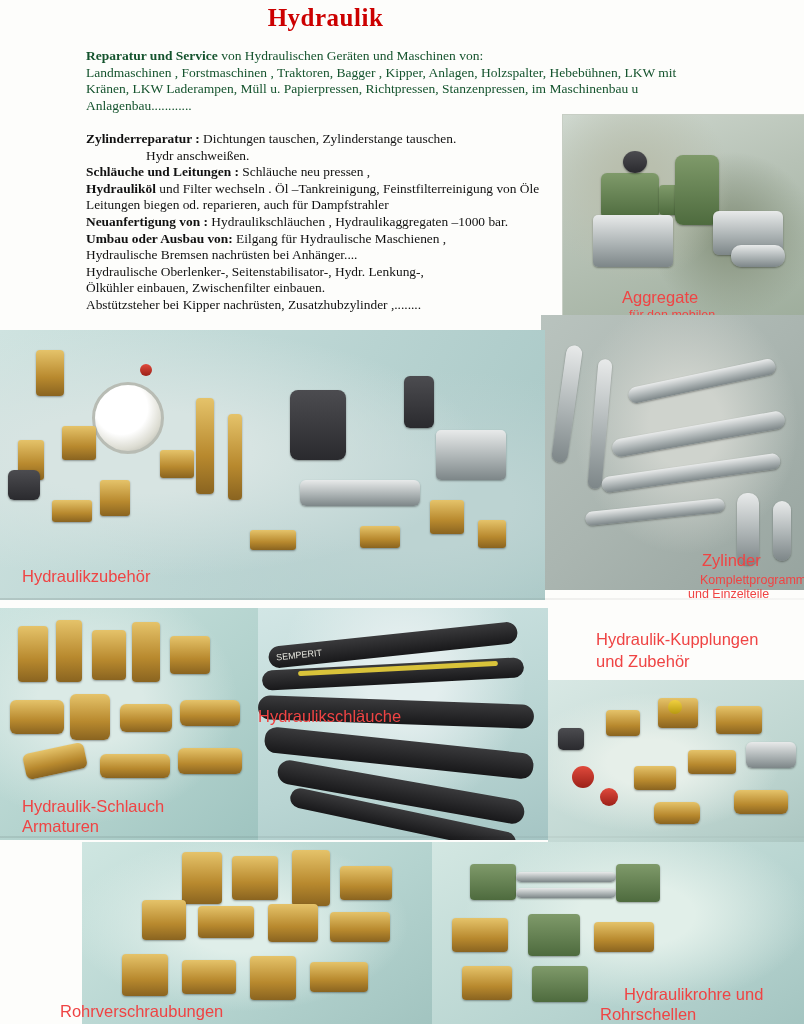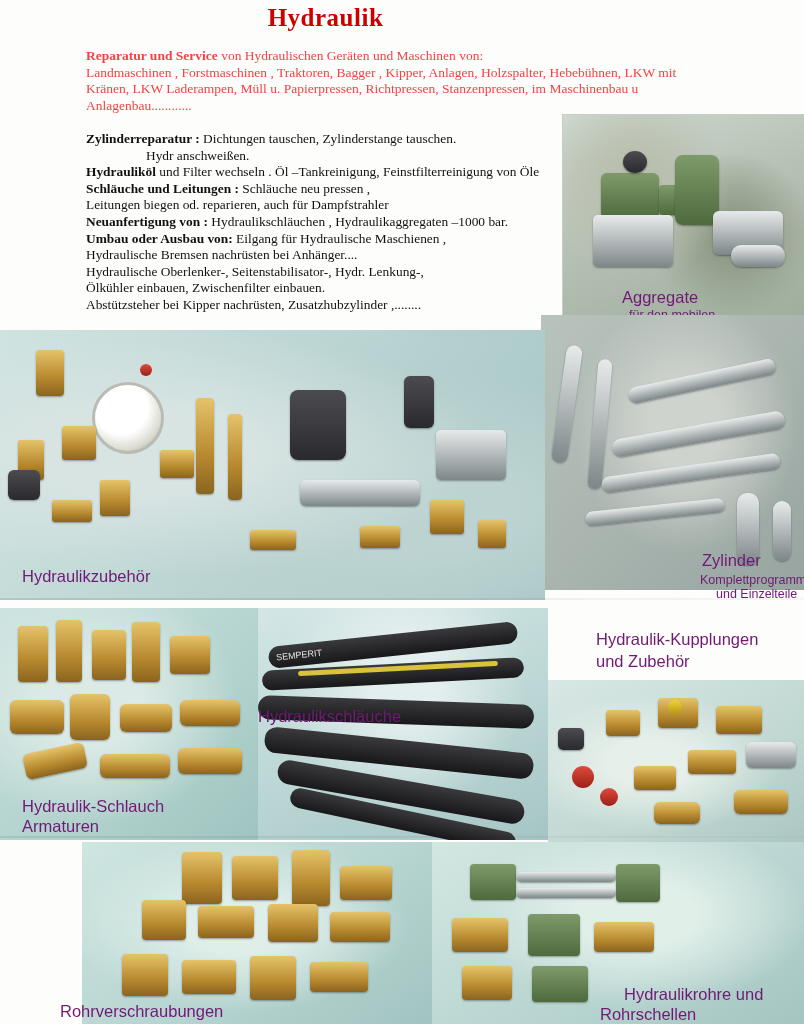--- a/index.html
+++ b/index.html
@@ -34,21 +34,21 @@
     font-weight: bold;
     font-family: "Liberation Serif", serif;
     letter-spacing: 0.5px;
   }
 
   .intro {
     position: absolute;
     left: 86px;
     top: 48px;
     width: 600px;
-    color: #ef4444;
+    color: #14532d;
     font-size: 13.5px;
     line-height: 16.5px;
     font-family: "Liberation Serif", serif;
   }
 
   
   .services {
     position: absolute;
     left: 86px;
     top: 131px;
@@ -73,21 +73,21 @@
   }
 
   
   .photo {
     position: absolute;
     overflow: hidden;
   }
   .cap {
     position: absolute;
     font-family: "Liberation Sans", sans-serif;
-    color: #701a75;
+    color: #ef4444;
     line-height: 1.12;
   }
   .cap.big { font-size: 16.5px; }
   .cap.small { font-size: 12.5px; }
 
   
   .ph-aggregate {
     left: 562px; top: 114px; width: 242px; height: 200px;
     background:
       radial-gradient(circle at 30% 35%, #b9bfae 0 12%, rgba(185,191,174,0) 45%),
@@ -170,22 +170,22 @@
   <div class="intro">
     <span style="font-weight:bold;">Reparatur und Service</span><span> von Hydraulischen Geräten und Maschinen von:</span><br>
     <span>Landmaschinen , Forstmaschinen , Traktoren, Bagger , Kipper, Anlagen, Holzspalter, Hebebühnen, LKW mit</span><br>
     <span>Kränen, LKW Laderampen, Müll u. Papierpressen, Richtpressen, Stanzenpressen, im Maschinenbau u</span><br>
     <span>Anlagenbau............</span>
   </div>
 
   <div class="services">
     <div class="row"><span class="lead">Zylinderreparatur :</span><span> Dichtungen  tauschen, Zylinderstange tauschen.</span></div>
     <div class="row ind1"><span>Hydr anschweißen.</span></div>
+    <div class="row"><span class="lead">Schläuche und Leitungen :</span><span>   Schläuche neu pressen ,</span></div>
     <div class="row"><span class="lead">Hydrauliköl</span><span> und Filter wechseln . Öl –Tankreinigung,  Feinstfilterreinigung von Öle</span></div>
-    <div class="row"><span class="lead">Schläuche und Leitungen :</span><span>   Schläuche neu pressen ,</span></div>
     <div class="row"><span>Leitungen biegen od. reparieren,  auch für Dampfstrahler</span></div>
     <div class="row"><span class="lead">Neuanfertigung von :</span><span>   Hydraulikschläuchen , Hydraulikaggregaten –1000 bar.</span></div>
     <div class="row"><span class="lead">Umbau oder Ausbau von:</span><span>     Eilgang für Hydraulische Maschienen ,</span></div>
     <div class="row"><span>Hydraulische Bremsen nachrüsten bei Anhänger....</span></div>
     <div class="row"><span>Hydraulische Oberlenker-, Seitenstabilisator-, Hydr. Lenkung-,</span></div>
     <div class="row"><span>Ölkühler einbauen, Zwischenfilter einbauen.</span></div>
     <div class="row"><span>Abstützsteher bei Kipper nachrüsten, Zusatzhubzylinder ,........</span></div>
   </div>
 
   <div class="verkauf">VERKAUF</div>
@@ -209,21 +209,21 @@
     <div class="obj steel" style="left:52px; top:44px; width:14px; height:130px; border-radius:7px; transform:rotate(5deg);"></div>
     <div class="obj steel" style="left:86px; top:58px; width:150px; height:16px; border-radius:8px; transform:rotate(-12deg);"></div>
     <div class="obj steel" style="left:70px; top:110px; width:175px; height:18px; border-radius:9px; transform:rotate(-10deg);"></div>
     <div class="obj steel" style="left:60px; top:150px; width:180px; height:16px; border-radius:8px; transform:rotate(-8deg);"></div>
     <div class="obj steel" style="left:44px; top:190px; width:140px; height:14px; border-radius:7px; transform:rotate(-6deg);"></div>
     <div class="obj steel" style="left:196px; top:178px; width:22px; height:72px; border-radius:10px;"></div>
     <div class="obj steel" style="left:232px; top:186px; width:18px; height:60px; border-radius:9px;"></div>
   </div>
   <div class="cap big" style="left:702px; top:551px;">Zylinder</div>
   <div class="cap small" style="left:700px; top:573px;">Komplettprogramm</div>
-  <div class="cap small" style="left:716px; top:587px;text-align:center;">und Einzelteile</div>
+  <div class="cap small" style="left:688px; top:587px;text-align:center;">und Einzelteile</div>
 
   <div class="photo ph-zubehoer">
 
     <div class="obj" style="left:92px; top:52px; width:66px; height:66px; border-radius:50%; background:radial-gradient(circle at 40% 35%, #ffffff 0 45%, #dcdcd2 70%, #9a9a90 100%); border:3px solid #b8bcb4;"></div>
     <div class="obj redcap" style="left:140px; top:34px; width:12px; height:12px;"></div>
     <div class="obj brass" style="left:36px; top:20px; width:28px; height:46px; border-radius:4px;"></div>
     <div class="obj brass" style="left:62px; top:96px; width:34px; height:34px;"></div>
     <div class="obj brass" style="left:18px; top:110px; width:26px; height:40px;"></div>
     <div class="obj dark" style="left:8px; top:140px; width:32px; height:30px; border-radius:6px;"></div>
     <div class="obj brass" style="left:52px; top:170px; width:40px; height:22px;"></div>

